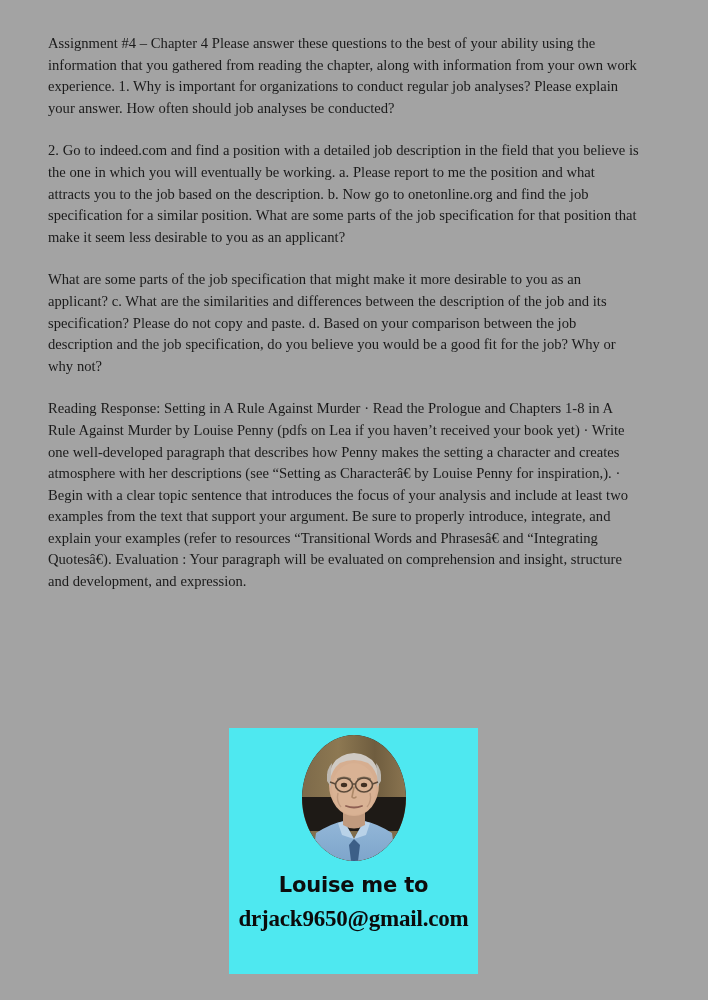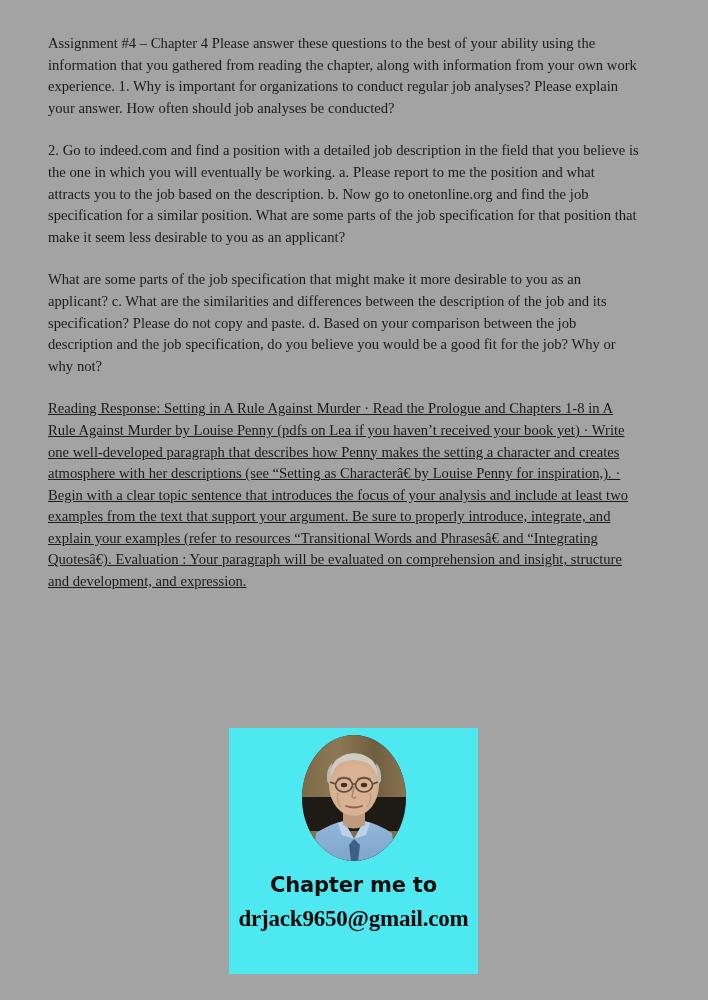--- a/index.html
+++ b/index.html
@@ -34,21 +34,20 @@
     font-size: 14.6px;
     line-height: 21.6px;
     text-align: left;
     color: #1a1a1a;
     margin: 0 0 21px 0;
     word-spacing: 0.1px;
   }
 
   .para:last-child {
     margin-bottom: 0;
-    text-decoration: underline;
   }
 
   
   .promo-card {
     position: absolute;
     left: 229px;
     top: 728px;
     width: 249px;
     height: 246px;
     background: #4ee8f0;
@@ -168,20 +167,20 @@
 
           <path d="M44 71 Q52 74 60 71" stroke="#8e5f52" stroke-width="1.8" fill="none" stroke-linecap="round"></path>
 
           <path d="M36 58 Q34 66 39 72" stroke="#c09a7e" stroke-width="1.4" fill="none"></path>
           <path d="M68 58 Q70 66 65 72" stroke="#c09a7e" stroke-width="1.4" fill="none"></path>
         </g>
       </svg>
     </div>
 
     <div class="promo-heading">
-      <div>Chapter me to</div>
+      <div>Louise me to</div>
     </div>
 
     <div class="promo-email">drjack9650@gmail.com</div>
 
   </div>
 
 </div>
 
 </body></html>

